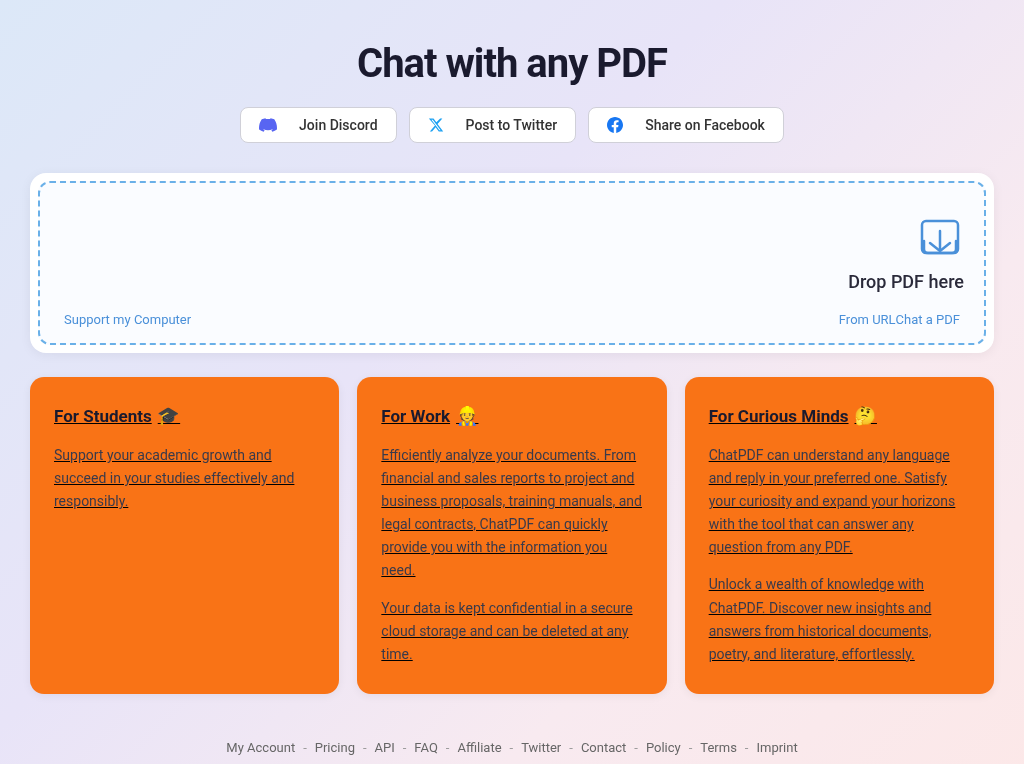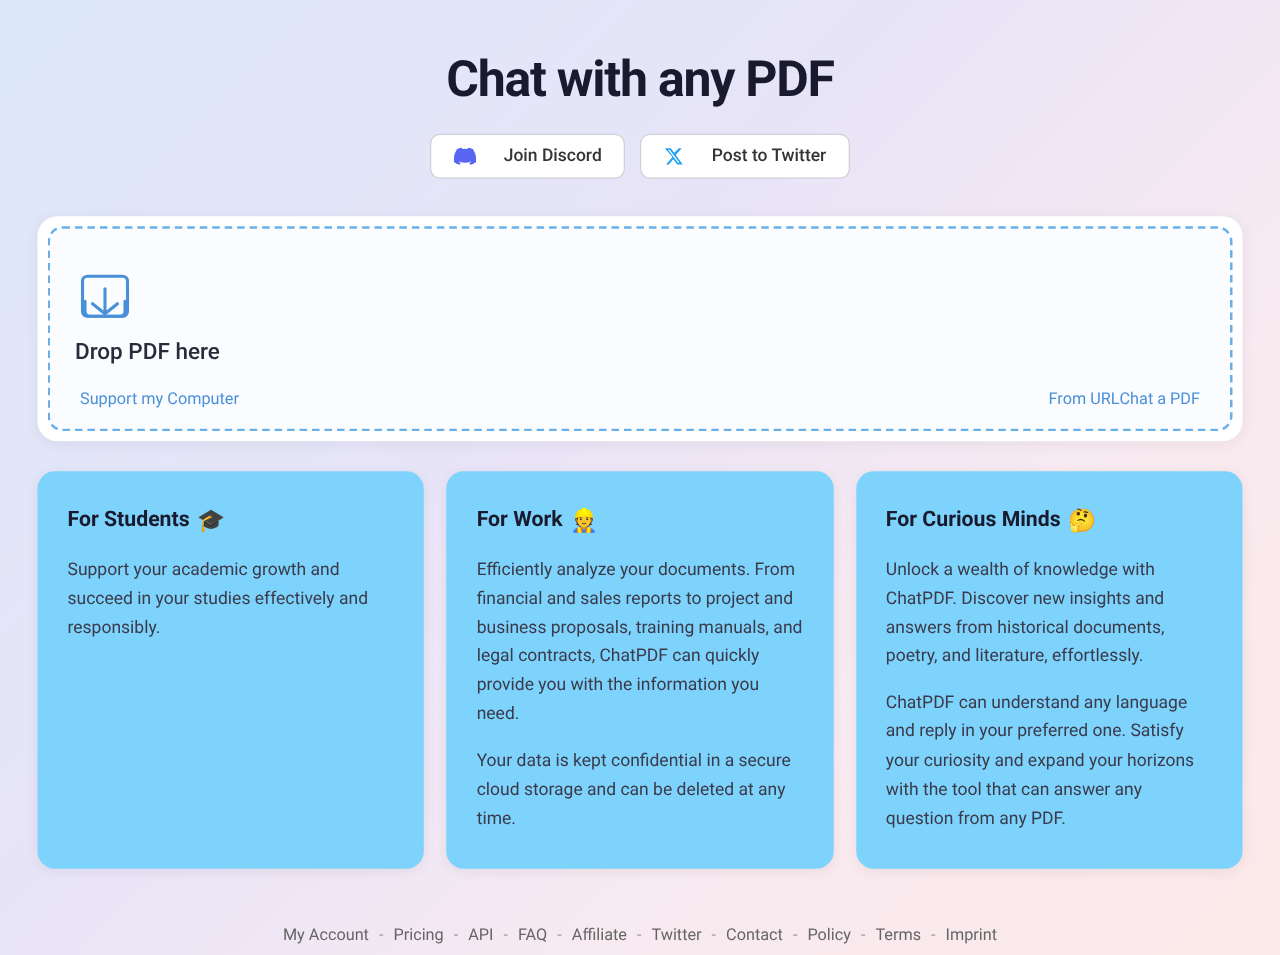--- a/index.html
+++ b/index.html
@@ -72,21 +72,21 @@
       box-shadow: 0 2px 12px rgba(0,0,0,0.06);
     }
 
     .drop-zone {
       width: 100%;
       border: 2px dashed #6ab0e8;
       border-radius: 12px;
       padding: 30px 20px 16px;
       display: flex;
       flex-direction: column;
-      align-items: flex-start;
+      align-items: flex-end;
       background: #fafcff;
       position: relative;
     }
 
     .drop-pdf-svg {
       width: 48px;
       height: 48px;
       margin-bottom: 10px;
     }
 
@@ -117,24 +117,25 @@
 
     .cards-row {
       width: 100%;
       display: grid;
       grid-template-columns: 1fr 1fr 1fr;
       gap: 18px;
       margin-bottom: 30px;
     }
 
     .card {
-      background: #7dd3fc;
+      background: #f97316;
       border-radius: 14px;
       padding: 28px 24px;
       box-shadow: 0 2px 10px rgba(0,0,0,0.06);
+      text-decoration: underline;
     }
 
     .card-title {
       font-size: 17px;
       font-weight: 700;
       color: #1a1a2e;
       margin-bottom: 18px;
       display: flex;
       align-items: center;
       gap: 6px;
@@ -193,20 +194,28 @@
       <span>Join Discord</span>
     </a>
     <a class="social-btn">
       <span class="social-icon twitter-icon">
         <svg width="16" height="16" viewBox="0 0 24 24" fill="#1DA1F2">
           <path d="M18.244 2.25h3.308l-7.227 8.26 8.502 11.24H16.17l-4.714-6.231-5.401 6.231H2.744l7.737-8.849L1.254 2.25h7.02l4.257 5.63 5.713-5.63zm-1.161 17.52h1.833L7.084 4.126H5.117z"></path>
         </svg>
       </span>
       <span>Post to Twitter</span>
     </a>
+    <a class="social-btn">
+      <span class="social-icon facebook-icon">
+        <svg width="16" height="16" viewBox="0 0 24 24" fill="#1877F2">
+          <path d="M24 12.073c0-6.627-5.373-12-12-12s-12 5.373-12 12c0 5.99 4.388 10.954 10.125 11.854v-8.385H7.078v-3.47h3.047V9.43c0-3.007 1.792-4.669 4.533-4.669 1.312 0 2.686.235 2.686.235v2.953H15.83c-1.491 0-1.956.925-1.956 1.874v2.25h3.328l-.532 3.47h-2.796v8.385C19.612 23.027 24 18.062 24 12.073z"></path>
+        </svg>
+      </span>
+      <span>Share on Facebook</span>
+    </a>
   </div>
 
   <div class="drop-zone-wrapper">
     <div class="drop-zone">
       <svg class="drop-pdf-svg" viewBox="0 0 48 48" fill="none" xmlns="http://www.w3.org/2000/svg">
         <rect x="6" y="8" width="36" height="32" rx="4" stroke="#4a90d9" stroke-width="2.5" fill="none"></rect>
         <path d="M14 30 L24 38 L34 30" stroke="#4a90d9" stroke-width="2.5" stroke-linecap="round" stroke-linejoin="round" fill="none"></path>
         <path d="M24 18 L24 36" stroke="#4a90d9" stroke-width="2.5" stroke-linecap="round"></path>
         <path d="M8 28 L8 36 Q8 40 12 40 L36 40 Q40 40 40 36 L40 28" stroke="#4a90d9" stroke-width="2.5" stroke-linecap="round" fill="none"></path>
       </svg>
@@ -243,22 +252,22 @@
         <p>Your data is kept confidential in a secure cloud storage and can be deleted at any time.</p>
       </div>
     </div>
 
     <div class="card">
       <div class="card-title">
         <span>For Curious Minds</span>
         <span class="card-emoji">🤔</span>
       </div>
       <div class="card-body">
+        <p>ChatPDF can understand any language and reply in your preferred one. Satisfy your curiosity and expand your horizons with the tool that can answer any question from any PDF.</p>
         <p>Unlock a wealth of knowledge with ChatPDF. Discover new insights and answers from historical documents, poetry, and literature, effortlessly.</p>
-        <p>ChatPDF can understand any language and reply in your preferred one. Satisfy your curiosity and expand your horizons with the tool that can answer any question from any PDF.</p>
       </div>
     </div>
 
   </div>
 
   <footer class="footer" id="footer-container">
   <a class="footer-item">My Account</a>
       <span class="footer-sep">-</span>
       <a class="footer-item">Pricing</a>
       <span class="footer-sep">-</span>

